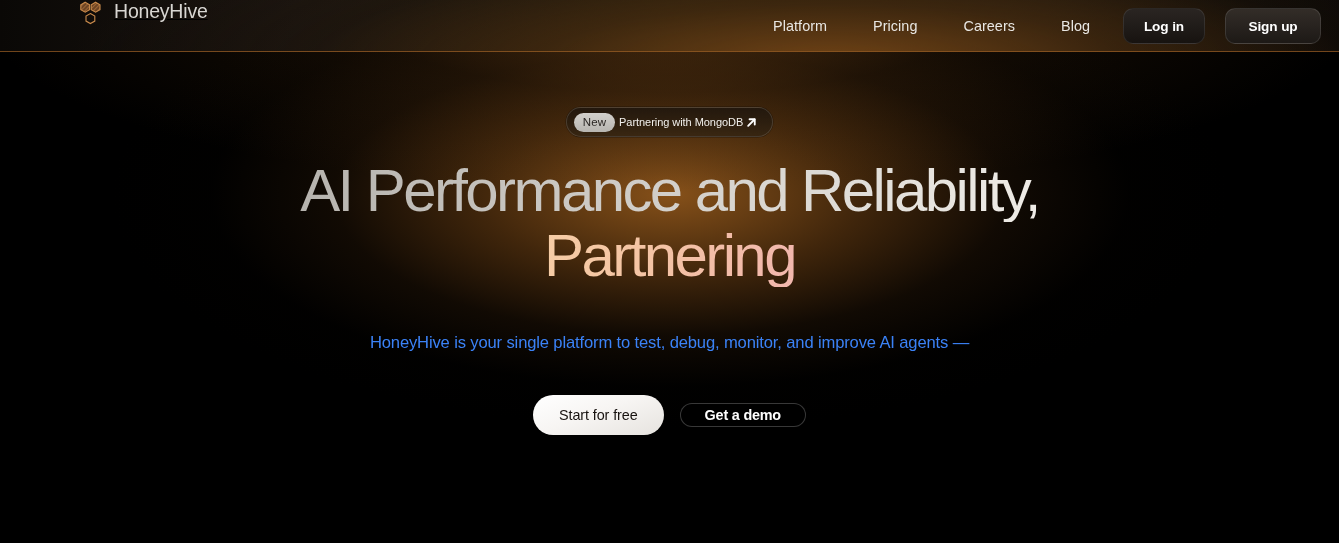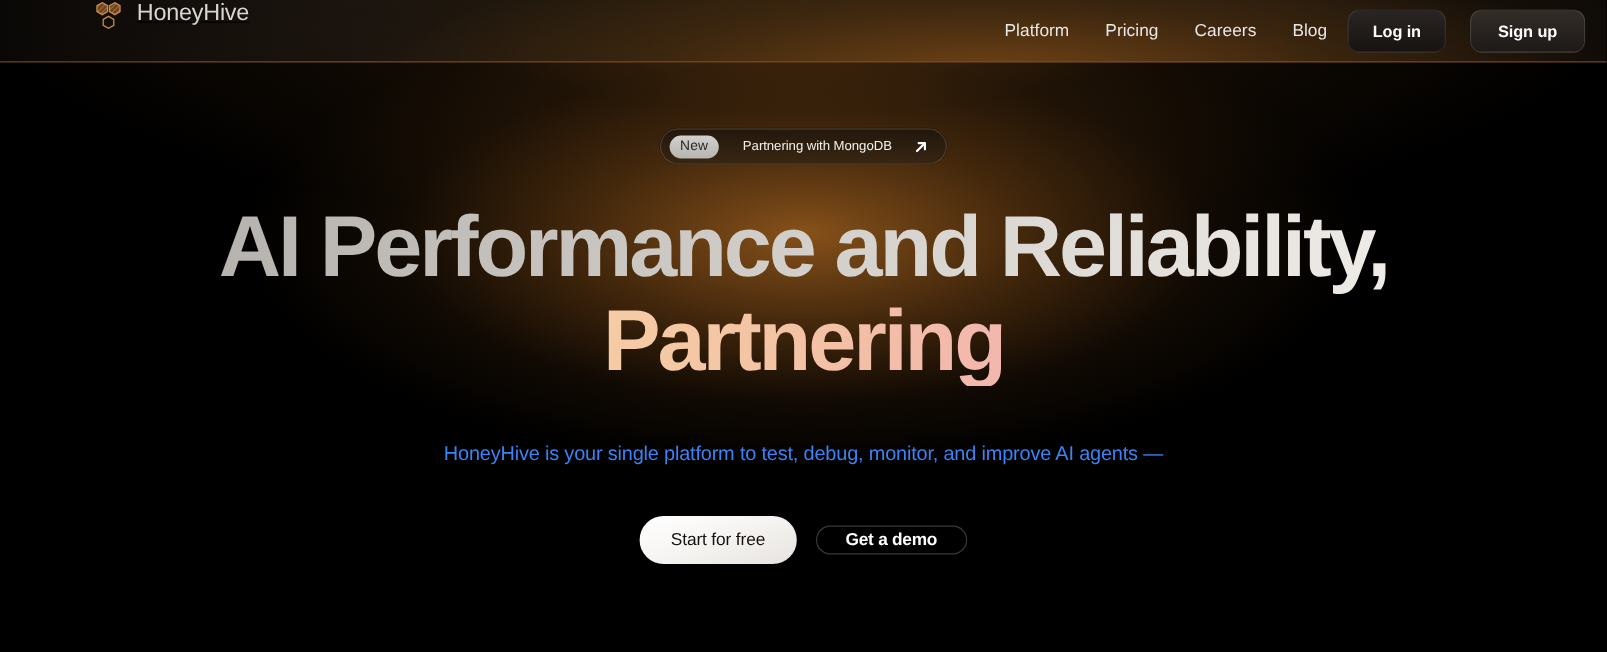--- a/index.html
+++ b/index.html
@@ -61,21 +61,21 @@
     color: #d8d6d2;
   }
 
   .nav {
     position: absolute;
     right: 155px;
     top: 0;
     height: 52px;
     display: flex;
     align-items: center;
-    gap: 0px;
+    gap: 16px;
   }
   .nav-link {
     color: #e9e7e3;
     font-size: 14.4px;
     font-weight: 400;
     text-decoration: none;
     padding: 6px 15px;
     letter-spacing: 0.05px;
     white-space: nowrap;
     cursor: pointer;
@@ -154,21 +154,21 @@
     flex-direction: column;
     align-items: center;
   }
 
   
   .announce {
     margin-top: 55px;
     height: 30px;
     display: inline-flex;
     align-items: center;
-    gap: 20px;
+    gap: 4px;
     padding: 0 14px 0 7px;
     border-radius: 999px;
     background: linear-gradient(180deg, rgba(30,22,14,0.82) 0%, rgba(48,35,19,0.72) 100%);
     border: 1px solid rgba(255,255,255,0.14);
     box-shadow: 0 0 0 0.5px rgba(0,0,0,0.4);
     cursor: pointer;
   }
   .announce-badge {
     display: inline-flex;
     align-items: center;
@@ -191,24 +191,24 @@
   }
   .announce-arrow {
     display: inline-block;
     width: 13px; height: 13px;
     margin-left: -2px;
     flex: none;
   }
 
   
   .headline {
-    margin-top: 32px;
+    margin-top: 22px;
     text-align: center;
-    font-size: 72px;
-    font-weight: 700;
+    font-size: 60px;
+    font-weight: 400;
     line-height: 1.05;
     letter-spacing: -2.6px;
   }
   .headline-l1 {
     display: block;
     background: linear-gradient(96deg, #b6b3ae 0%, #cecbc6 42%, #e2dfda 78%, #efece7 100%);
     -webkit-background-clip: text;
     background-clip: text;
     color: transparent;
     -webkit-text-fill-color: transparent;

